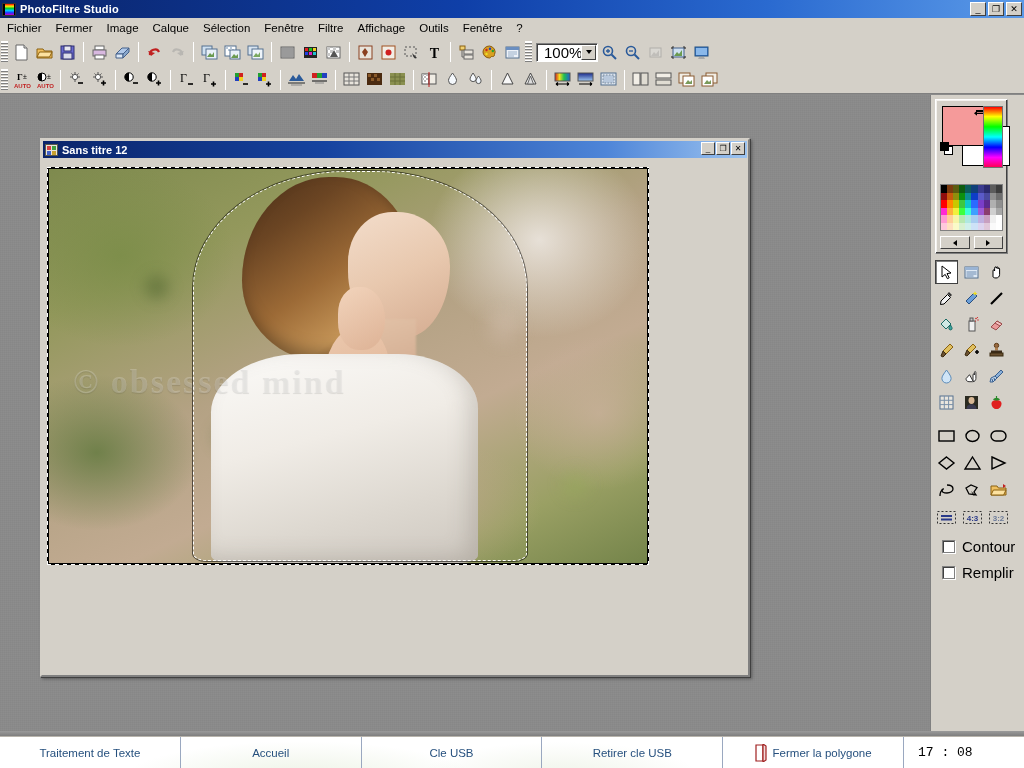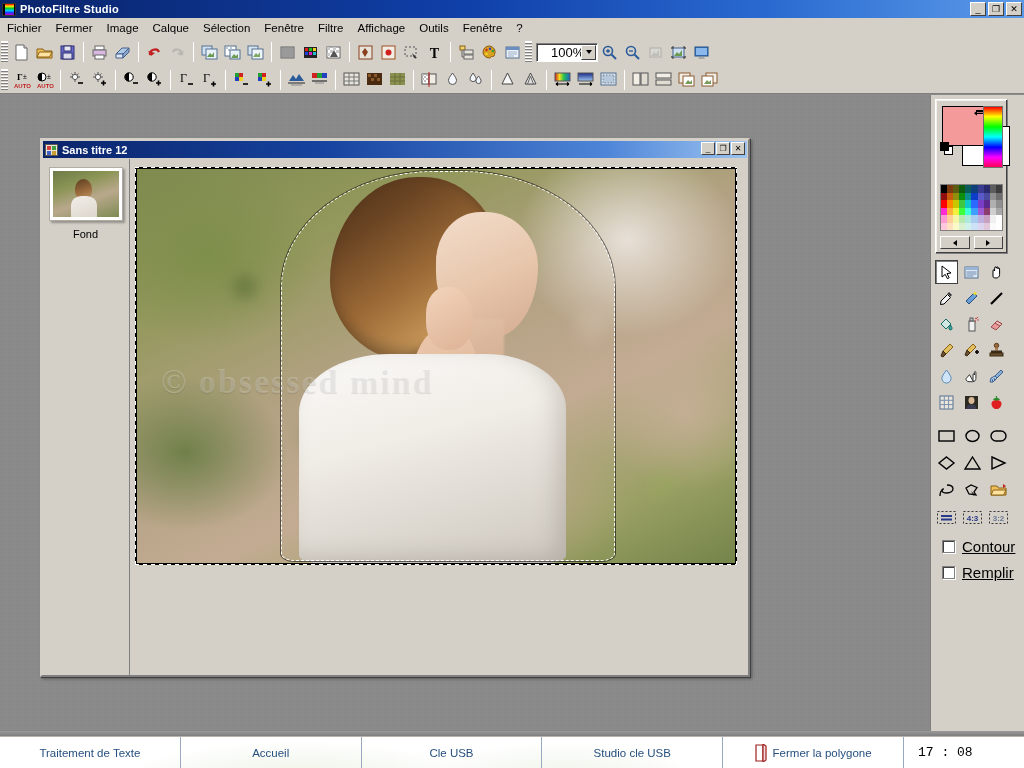--- a/index.html
+++ b/index.html
@@ -91,21 +91,21 @@
 
   
   .zoom-combo {
     width: 62px; height: 19px; margin-left: 2px; flex: none;
     background: #fff;
     border: 1px solid #808080;
     border-right-color:#fff; border-bottom-color:#fff;
     box-shadow: inset 1px 1px 0 #404040;
     display: flex; align-items: center; position: relative;
   }
-  .zoom-combo span { font-size: 13px; padding-left: 14px; color:#000; }
+  .zoom-combo span { font-size: 15px; padding-left: 7px; color:#000; }
   .zoom-arrow {
     position: absolute; right: 1px; top: 1px; width: 15px; height: 15px;
     background: #d4d0c8; border: 1px solid #fff;
     border-right-color:#404040; border-bottom-color:#404040;
     display:flex; align-items:center; justify-content:center;
   }
   .zoom-arrow i {
     display:block; width:0;height:0;
     border-left:3px solid transparent; border-right:3px solid transparent;
     border-top:4px solid #000;
@@ -292,21 +292,20 @@
     white-space: pre-wrap;
     text-shadow: 0 0 1px rgba(255,0,0,.5);
   }
 
   
   .palette {
     position: absolute; right: 0; top: 95px; width: 94px; height: 641px;
     background: #d4d0c8;
     border-left: 1px solid #808080;
     padding: 4px 16px 0 4px;
-    text-decoration: underline;
   }
   .pal-box {
     background:#d4d0c8;
     border: 1px solid #fff;
     border-right-color:#808080; border-bottom-color:#808080;
     box-shadow: inset -1px -1px 0 #404040, inset 1px 1px 0 #f4f2ee;
     padding: 4px;
   }
   .color-zone { position: relative; height: 76px; }
   .fg-swatch {
@@ -930,26 +929,20 @@
         <div class="doc-title">Sans titre 12</div>
         <div class="doc-btns">
           <div class="doc-btn">_</div>
           <div class="doc-btn">❐</div>
           <div class="doc-btn">✕</div>
         </div>
       </div>
 
       <div class="doc-body">
 
-        <div class="layer-panel">
-          <div class="layer-thumb-box">
-            <div class="layer-thumb-img"></div>
-          </div>
-          <div class="layer-label">Fond</div>
-        </div>
 
         <div class="canvas-area">
           <div class="img-frame">
             <div class="photo">
               <div class="bokeh"></div>
               <div class="subject">
                 <div class="subj-hair"></div>
                 <div class="subj-face"></div>
                 <div class="subj-neck"></div>
                 <div class="subj-arm"></div>
@@ -1284,21 +1277,21 @@
     <div class="task-item">
       <span>Traitement de Texte</span>
     </div>
     <div class="task-item">
       <span>Accueil</span>
     </div>
     <div class="task-item">
       <span>Cle USB</span>
     </div>
     <div class="task-item">
-      <span>Studio cle USB</span>
+      <span>Retirer cle USB</span>
     </div>
     <div class="task-item">
       <span class="door-icon">
         <svg width="12" height="18" viewBox="0 0 12 18">
             <path d="M1 1h7v16H1z" fill="#fff" stroke="#a02020" stroke-width="1.2"></path>
             <path d="M8 0l3 2v14l-3 2z" fill="#f2dada" stroke="#a02020" stroke-width="1.2"></path>
           </svg>
       </span>
       <span>Fermer la polygone</span>
     </div>

